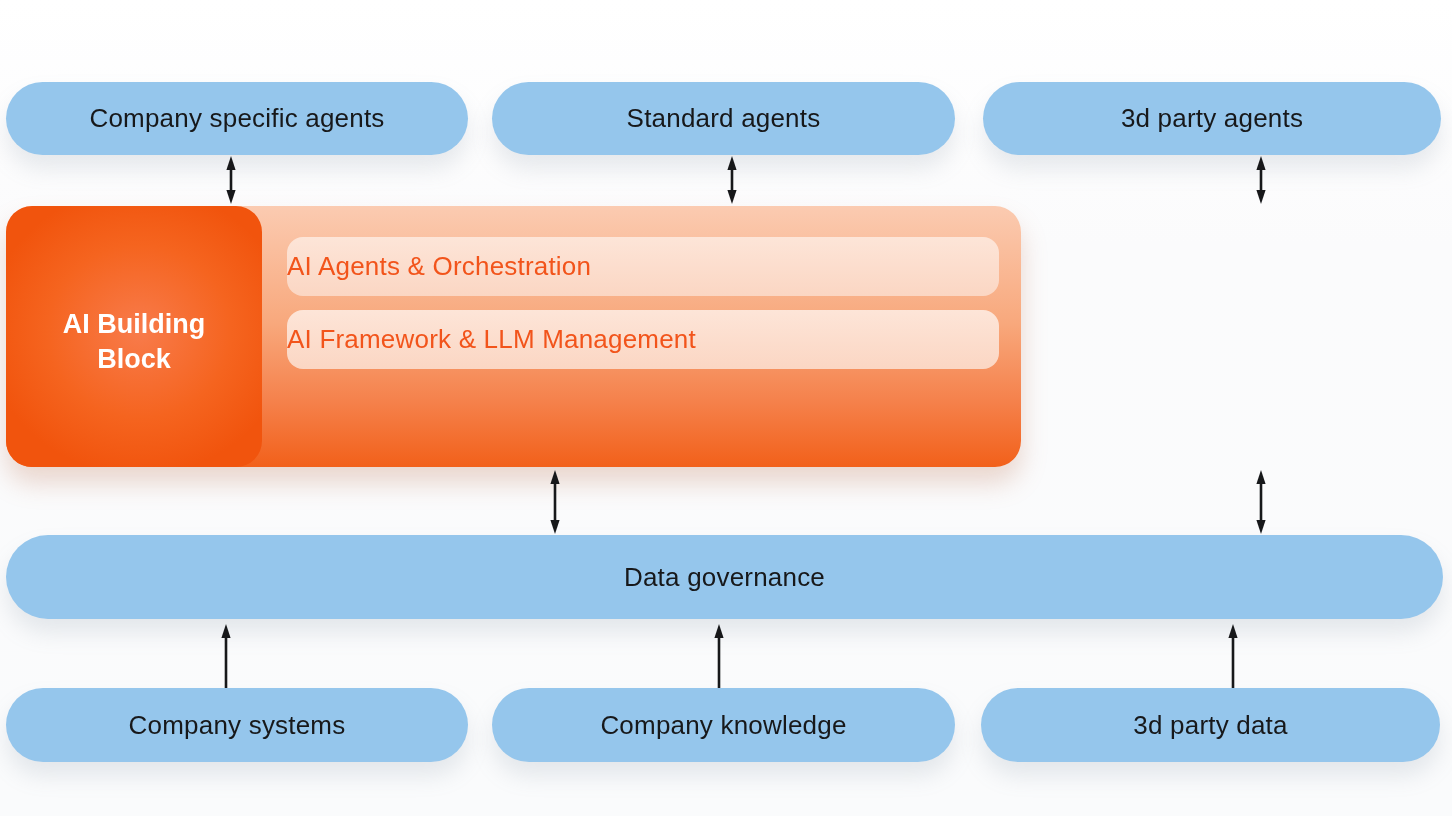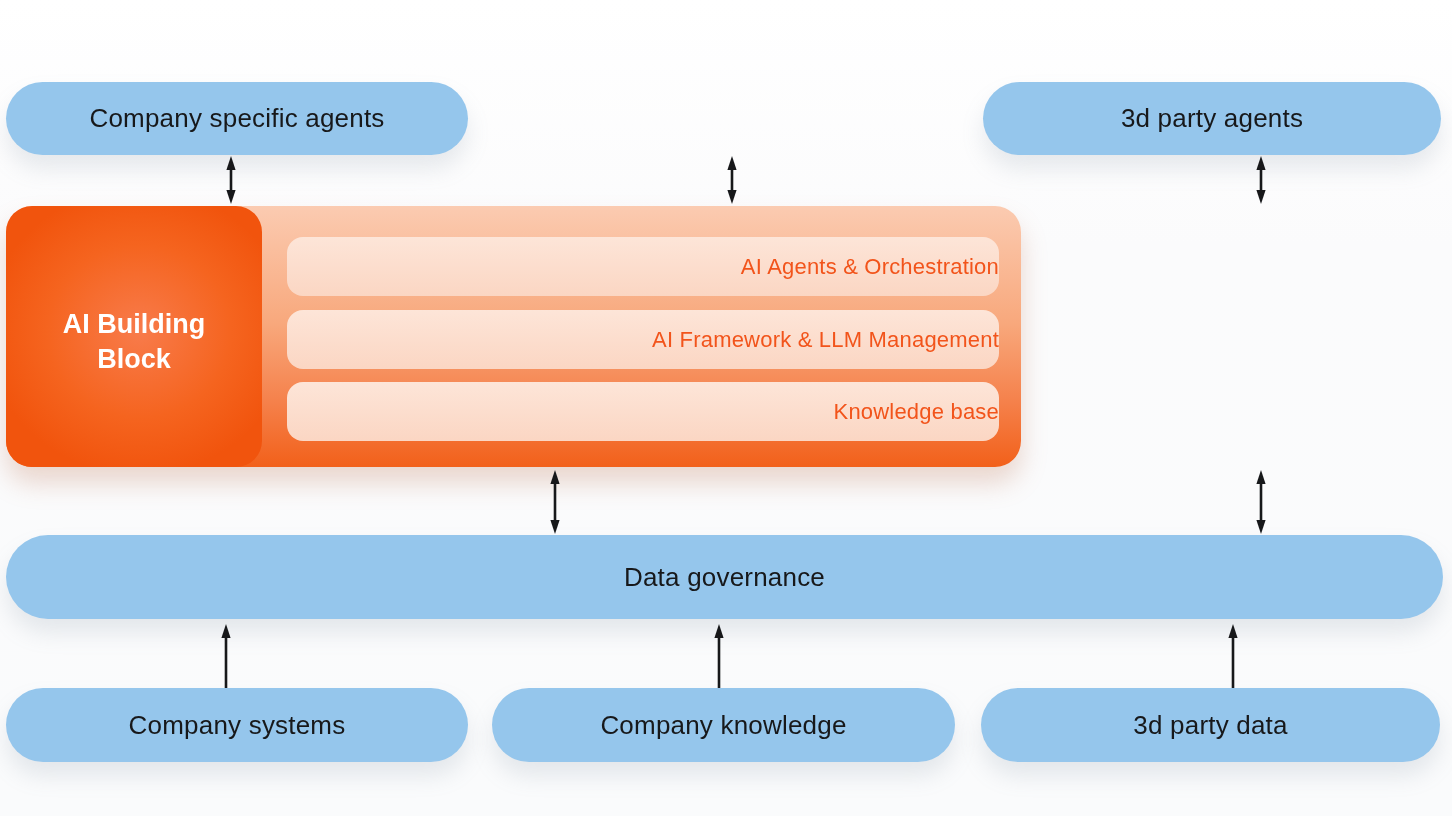--- a/index.html
+++ b/index.html
@@ -67,23 +67,23 @@
     margin-top: 11px;
   }
   .bb-layer {
     position: absolute;
     left: 281px;
     width: 712px; height: 59px;
     border-radius: 16px;
     background: linear-gradient(180deg, #FDE5D8 0%, #FBD6C3 100%);
     display: flex;
     align-items: center;
-    justify-content: flex-end;
+    justify-content: flex-start;
     color: #F2541B;
-    font-size: 22px;
+    font-size: 26px;
     font-weight: 500;
     letter-spacing: 0.2px;
   }
   .bb-layer-1 { top: 31px; }
   .bb-layer-2 { top: 104px; }
   .bb-layer-3 { top: 176px; }
 
   
   .tp-ai {
     left: 1078px; top: 206px;
@@ -106,20 +106,23 @@
   .arrow { position: absolute; }
 </style>
 </head>
 <body>
 
 <div class="stage">
 
   <div class="node blue pill pill-top-1">
     <span>Company specific agents</span>
   </div>
+  <div class="node blue pill pill-top-2">
+    <span>Standard agents</span>
+  </div>
   <div class="node blue pill pill-top-3">
     <span>3d party agents</span>
   </div>
 
   <svg class="arrow" style="left:223px; top:156px;" width="16" height="48" viewBox="0 0 16 48">
     <line x1="8" y1="11" x2="8" y2="37" stroke="#17181A" stroke-width="2.6"></line>
     <polygon points="8,0 3.4,14 12.6,14" fill="#17181A"></polygon>
     <polygon points="8,48 3.4,34 12.6,34" fill="#17181A"></polygon>
   </svg>
   <svg class="arrow" style="left:724px; top:156px;" width="16" height="48" viewBox="0 0 16 48">
@@ -135,23 +138,20 @@
 
   <div class="bb-panel">
     <div class="bb-header">
       <span>AI Building Block</span>
     </div>
     <div class="bb-layer bb-layer-1">
       <span>AI Agents &amp; Orchestration</span>
     </div>
     <div class="bb-layer bb-layer-2">
       <span>AI Framework &amp; LLM Management</span>
-    </div>
-    <div class="bb-layer bb-layer-3">
-      <span>Knowledge base</span>
     </div>
   </div>
 
 
   <svg class="arrow" style="left:547px; top:470px;" width="16" height="64" viewBox="0 0 16 64">
     <line x1="8" y1="11" x2="8" y2="53" stroke="#17181A" stroke-width="2.6"></line>
     <polygon points="8,0 3.4,14 12.6,14" fill="#17181A"></polygon>
     <polygon points="8,64 3.4,50 12.6,50" fill="#17181A"></polygon>
   </svg>
   <svg class="arrow" style="left:1253px; top:470px;" width="16" height="64" viewBox="0 0 16 64">

